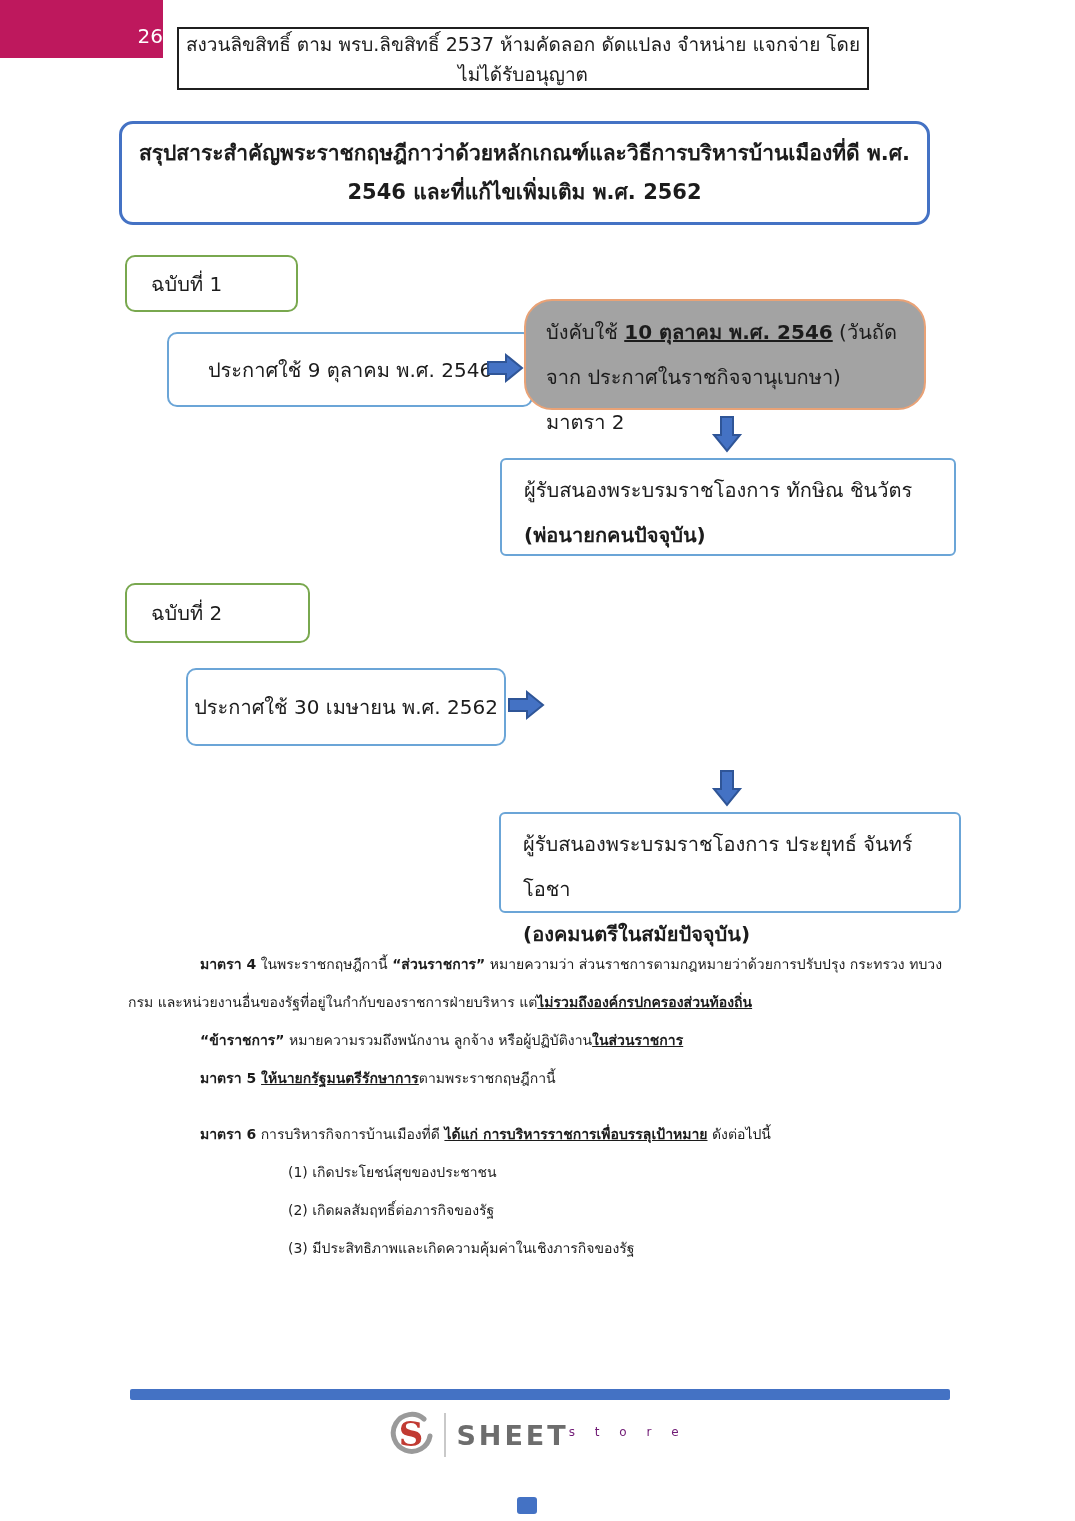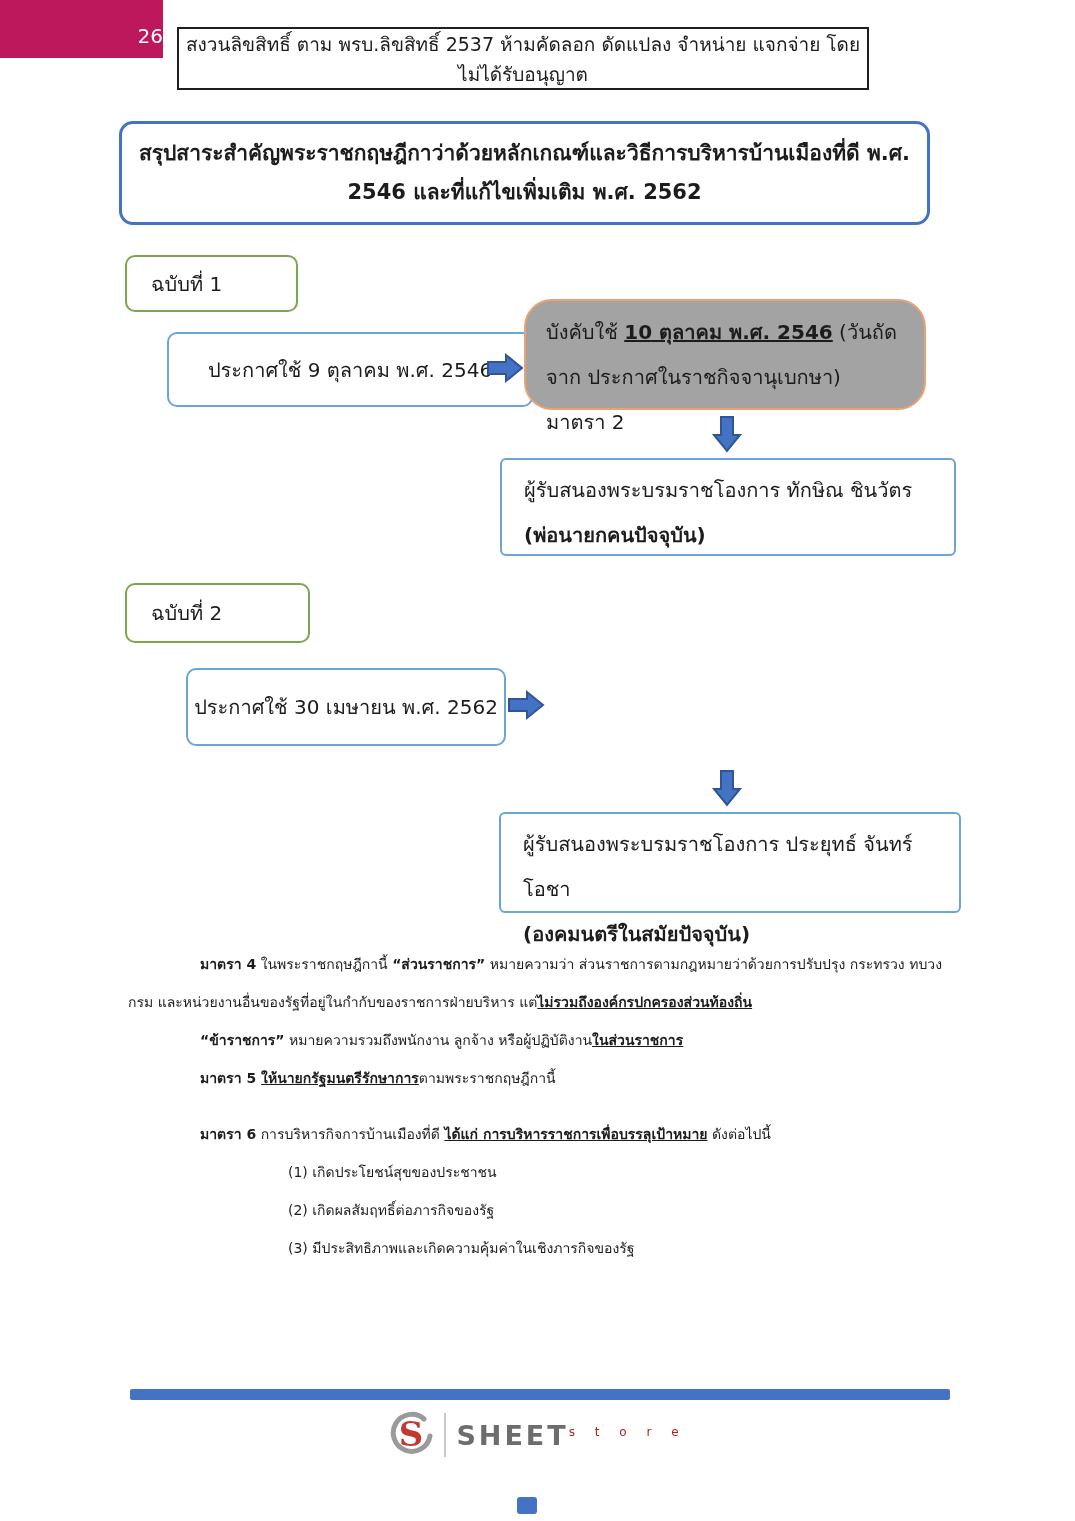--- a/index.html
+++ b/index.html
@@ -90,21 +90,21 @@
   [data-name="footer-logo"] {
     position:absolute; left:0; top:1408px; width:1075px; height:54px;
     display:flex; align-items:center; justify-content:center; gap:10px;
   }
   .logo-rule { width:2px; height:44px; background:#c9c9c9; }
   .logo-text { display:flex; line-height:1; }
   [data-name="footer-brand"] {
     font-size:27px; font-weight:bold; color:#6d6d6d; letter-spacing:3px;
   }
   [data-name="footer-brand-sub"] {
-    font-size:12px; color:#b91c1c; letter-spacing:8px; margin-top:4px;
+    font-size:12px; color:#701a75; letter-spacing:8px; margin-top:4px;
   }
   [data-name="page-bottom-marker"] {
     position:absolute; left:517px; top:1497px; width:20px; height:17px;
     background:#4472C4; border-radius:3px;
   }
 </style>
 </head>
 <body>
 
 <div id="page" data-name="document-page">

